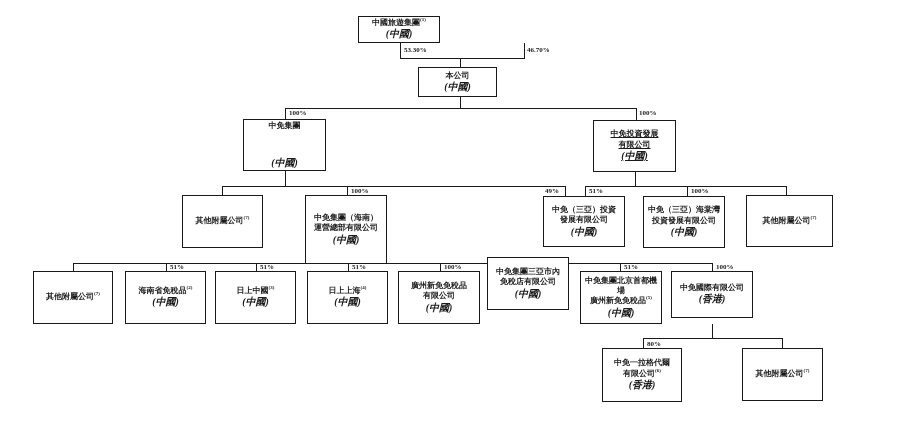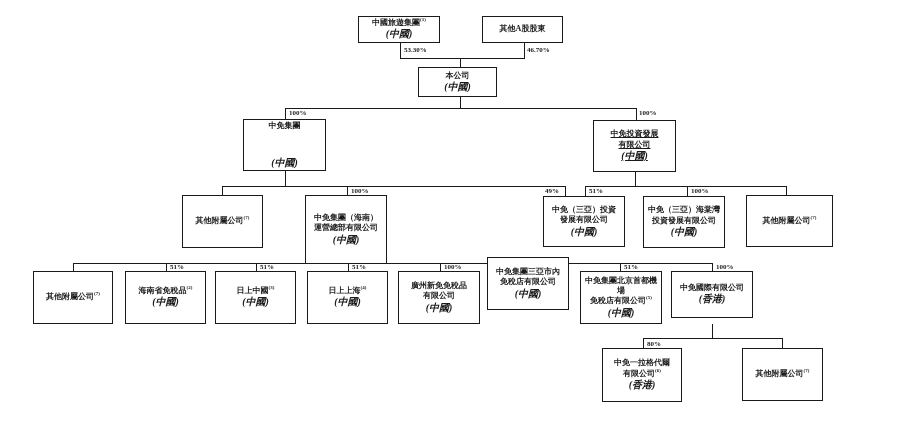--- a/index.html
+++ b/index.html
@@ -110,23 +110,20 @@
   <span class="pct" style="left:444px;top:264px;">100%</span>
   <span class="pct" style="left:534px;top:264px;">100%</span>
   <span class="pct" style="left:624px;top:264px;">51%</span>
   <span class="pct" style="left:716px;top:264px;">100%</span>
   <span class="pct" style="left:647px;top:341px;">80%</span>
 
   <div class="node" style="left:358px;top:16px;width:82px;height:27px;">
     <div class="nm"><span class="t">中國旅遊集團</span><sup>(1)</sup></div>
     <div class="rg">(中國)</div>
   </div>
-  <div class="node" style="left:482px;top:16px;width:81px;height:27px;">
-    <div class="nm"><span class="t">其他A股股東</span><sup></sup></div>
-  </div>
 
   <div class="node" style="left:418px;top:67px;width:79px;height:30px;">
     <div class="nm"><span class="t">本公司</span></div>
     <div class="rg">(中國)</div>
   </div>
 
   <div class="node" style="left:243px;top:119px;width:83px;height:52px;justify-content:space-between;">
     <div class="nm"><span class="t">中免集團</span></div>
     <div class="rg">(中國)</div>
   </div>
@@ -178,21 +175,21 @@
 有限公司</span></div>
     <div class="rg">(中國)</div>
   </div>
   <div class="node" style="left:487px;top:257px;width:82px;height:53px;">
     <div class="nm"><span class="t">中免集團三亞市內
 免稅店有限公司</span></div>
     <div class="rg">(中國)</div>
   </div>
   <div class="node" style="left:580px;top:271px;width:82px;height:53px;">
     <div class="nm"><span class="t">中免集團北京首都機場
-免稅店有限公司</span><sup>(5)</sup></div>
+廣州新免免稅品</span><sup>(5)</sup></div>
     <div class="rg">(中國)</div>
   </div>
   <div class="node" style="left:671px;top:271px;width:82px;height:47px;">
     <div class="nm"><span class="t">中免國際有限公司</span></div>
     <div class="rg">(香港)</div>
   </div>
 
   <div class="node" style="left:602px;top:348px;width:80px;height:54px;">
     <div class="nm"><span class="t">中免一拉格代爾
 有限公司</span><sup>(6)</sup></div>

